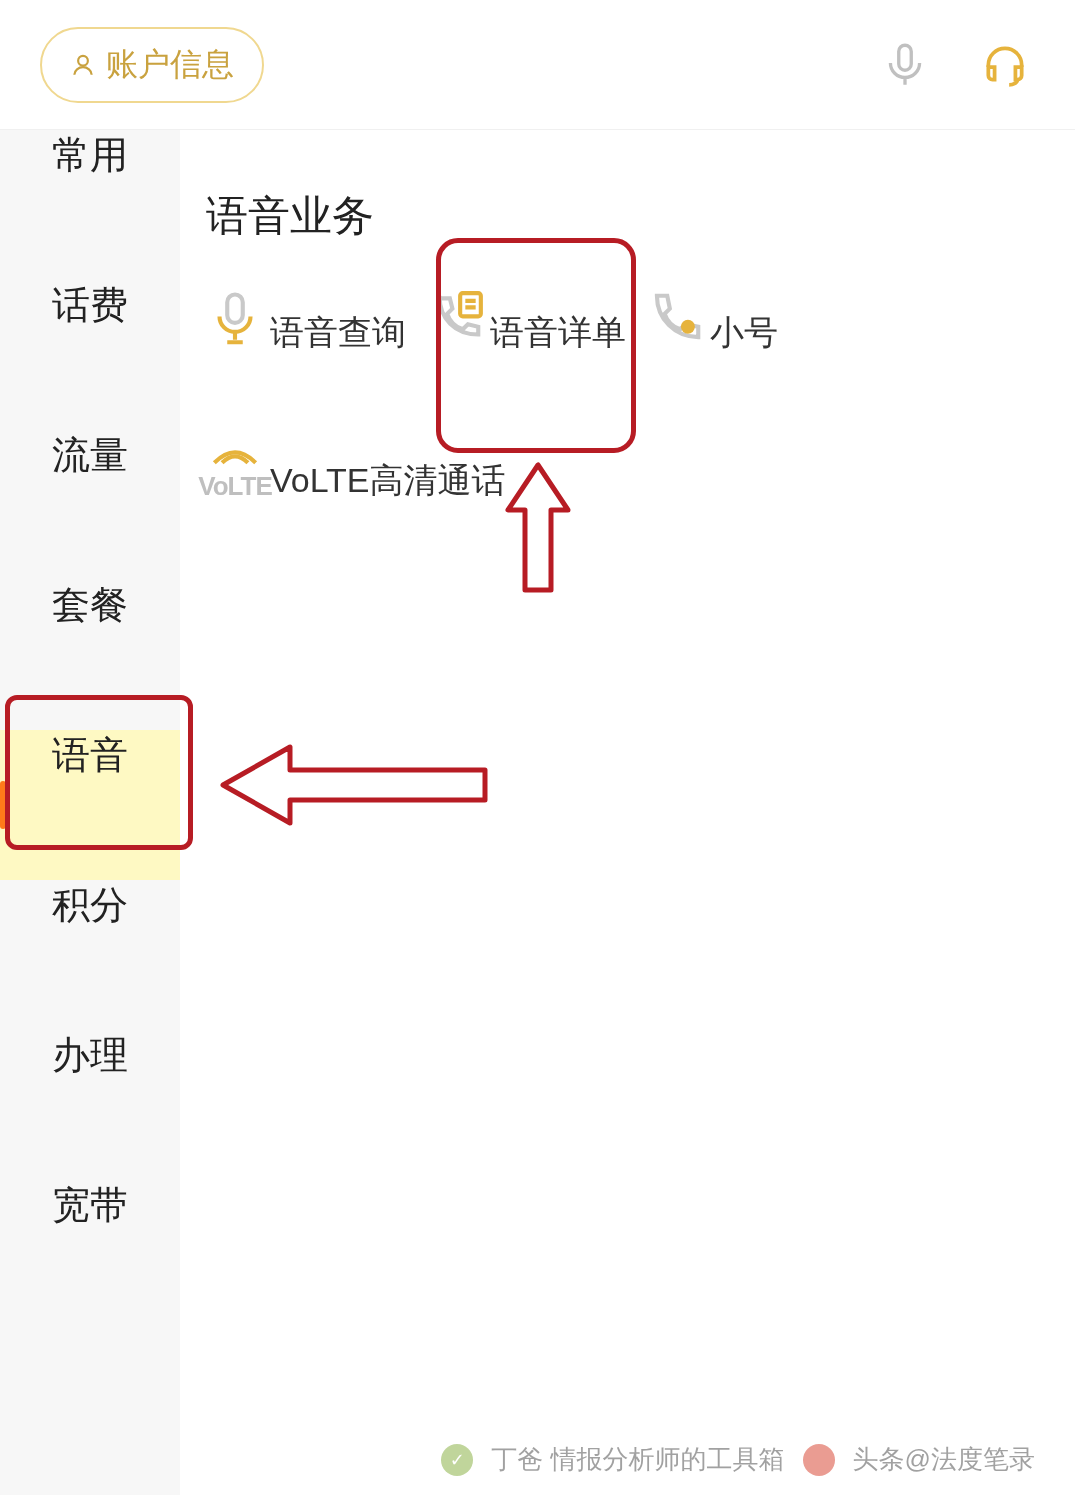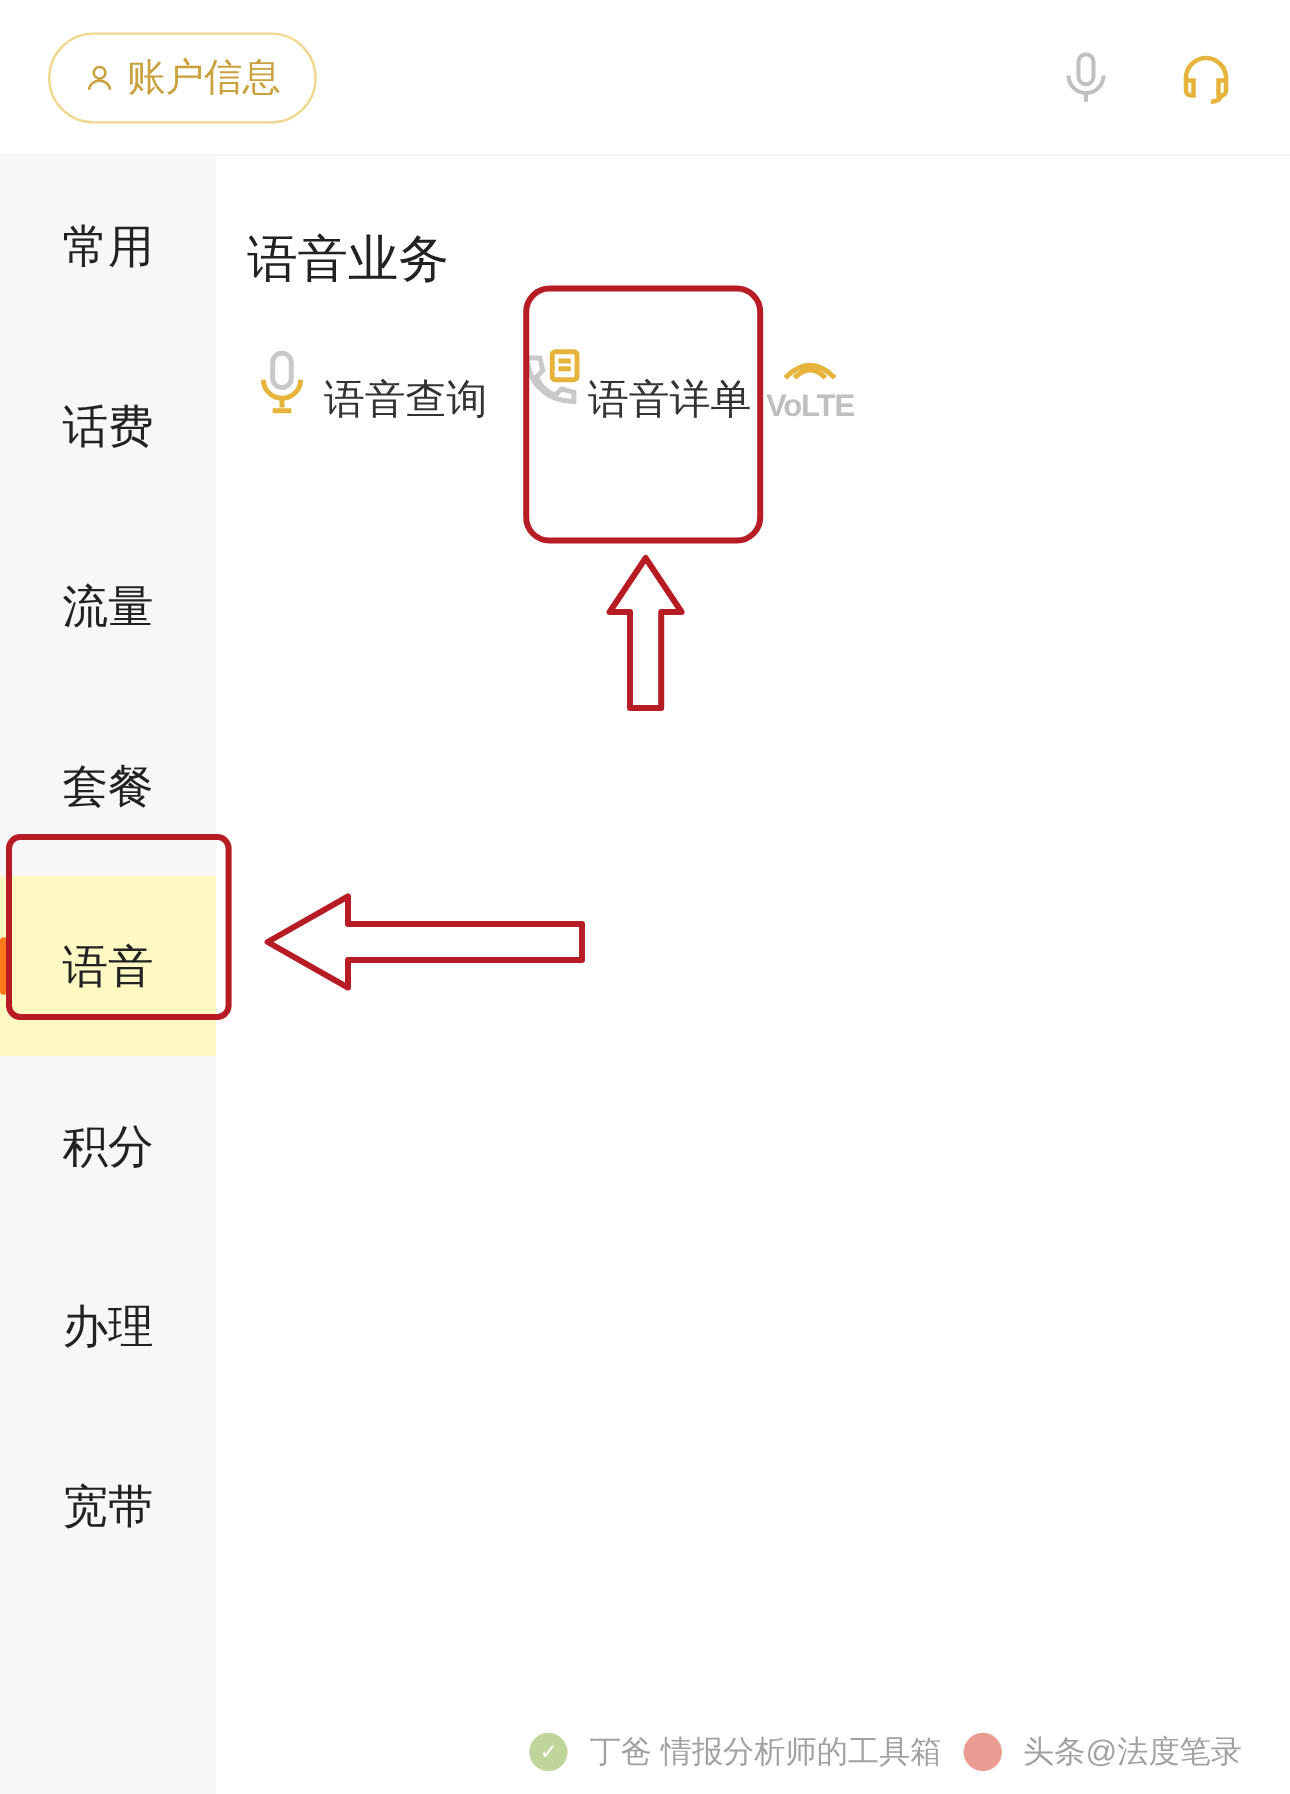--- a/index.html
+++ b/index.html
@@ -6,21 +6,21 @@
 body { width:1075px; height:1495px; font-family:-apple-system,"PingFang SC","Microsoft YaHei",sans-serif; background:#fff; overflow:hidden; position:relative; }
 .header { height:130px; display:flex; align-items:center; padding:17px 40px; border-bottom:1px solid #f0f0f0; }
 .account-chip { display:flex; align-items:center; gap:10px; border:2px solid #f0d890; border-radius:40px; padding:14px 28px; }
 .account-chip .user-ic { width:26px; height:26px; }
 .account-chip span { font-size:32px; color:#c9a23f; }
 .header-spacer { flex:1; }
 .mic-btn, .hs-btn { width:60px; height:60px; display:flex; align-items:center; justify-content:center; margin-left:40px; }
 .mic-btn svg, .hs-btn svg { width:50px; height:50px; }
 .body { display:flex; height:calc(100% - 130px); }
 .sidebar { width:180px; background:#f7f7f7; display:flex; flex-direction:column; position:relative; }
-.side-item { height:150px; display:flex; align-items:center; justify-content:center; font-size:38px; color:#222; position:relative; }
+.side-item { height:150px; display:flex; align-items:flex-start; justify-content:center; font-size:38px; color:#222; position:relative; }
 .side-item.active { background:#fef9c3; }
 .side-item.active::before { content:""; position:absolute; left:0; top:50%; transform:translateY(-50%); width:6px; height:48px; background:#ff7a1a; border-radius:3px; }
 .content { flex:1; padding:40px 20px 16px 20px; position:relative; }
 .section-title { font-size:42px; color:#222; margin:18px 0 40px 6px; }
 .grid { display:flex; flex-wrap:wrap; }
 .tile { width:220px; display:flex; align-items:center; margin-bottom:50px; }
 .tile-ic { width:70px; height:70px; display:flex; align-items:center; justify-content:center; margin-bottom:28px; }
 .tile-ic svg { width:62px; height:62px; }
 .tile-label { font-size:34px; color:#333; white-space:nowrap; }
 .volte-text { font-size:26px; font-weight:bold; color:#bfbfbf; letter-spacing:-1px; }
@@ -107,29 +107,39 @@
         <div class="tile-ic">
           <svg viewBox="0 0 24 24" fill="none" stroke="#c9c9c9" stroke-width="1.6">
               <path d="M6 3c0 9 6 15 15 15v-3l-4-1-2 2c-3-1-5-3-6-6l2-2-1-4H6z"></path>
               <rect x="14" y="2" width="8" height="9" rx="1" stroke="#e6b33c" fill="#fff"></rect>
               <path d="M16 5h4M16 7.5h4" stroke="#e6b33c"></path>
             </svg>
         </div>
         <div class="tile-label">语音详单</div>
       </div>
 
+      <div class="tile">
+        <div class="tile-ic">
+          <svg viewBox="0 0 24 24" fill="none" stroke="#c9c9c9" stroke-width="1.6">
+              <path d="M5 3c0 9 7 16 16 16v-4l-5-1-2 2c-3-1-5-3-6-6l2-2-1-5H5z"></path>
+              <circle cx="17" cy="15" r="2.7" fill="#e6b33c" stroke="none"></circle>
+            </svg>
+        </div>
+        <div class="tile-label">小号</div>
+      </div>
 
       <div class="tile" style="width:300px;">
         <div class="tile-ic" style="flex-direction:column;">
           <svg width="40" height="18" viewBox="0 0 24 12" style="margin-bottom:-2px;">
               <path d="M4 10 Q12 2 20 10" fill="none" stroke="#e6b33c" stroke-width="1.6"></path>
               <path d="M7 10 Q12 5 17 10" fill="none" stroke="#e6b33c" stroke-width="1.6"></path>
             </svg>
           <div class="volte-text">VoLTE</div>
         </div>
+        <div class="tile-label">VoLTE高清通话</div>
       </div>
 
     </div>
   </div>
 </div>
 
 <div class="highlight-box1 hb-tile"></div>
 <div class="hb-side"></div>
 
 <svg class="arrow-up" width="90" height="140" viewBox="0 0 90 140">

